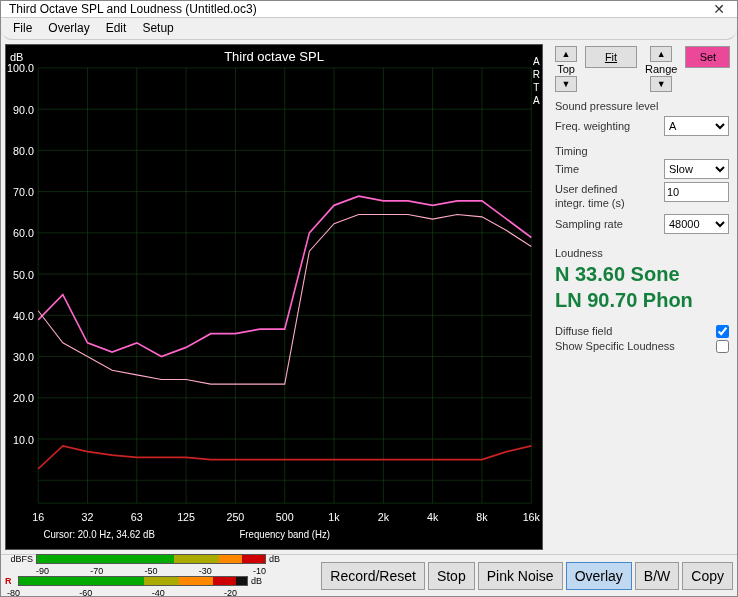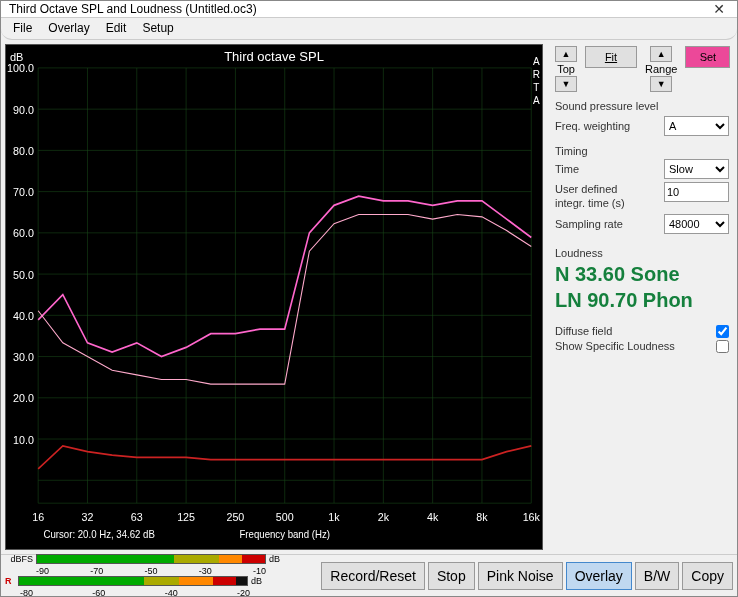--- a/index.html
+++ b/index.html
@@ -318,21 +318,21 @@
         <div style="display:flex;align-items:center;gap:1px;">
           <div style="width:230px;height:10px;background:#111;position:relative;border:1px solid #555;display:flex;overflow:hidden;">
             <div style="width:55%;height:100%;background:#00aa00;"></div>
             <div style="width:15%;height:100%;background:#aaaa00;"></div>
             <div style="width:15%;height:100%;background:#ff8800;"></div>
             <div style="width:10%;height:100%;background:#cc0000;"></div>
           </div>
           <span style="font-size:9px;margin-left:2px;">dB</span>
         </div>
       </div>
-      <div style="display:flex;align-items:center;gap:1px;margin-left:15px;">
+      <div style="display:flex;align-items:center;gap:1px;margin-left:2px;">
         <div style="width:230px;display:flex;justify-content:space-between;font-size:9px;">
           <span>-80</span>
           <span>-60</span>
           <span>-40</span>
           <span>-20</span>
         </div>
       </div>
     </div>
 
     <div class="bottom-buttons">

